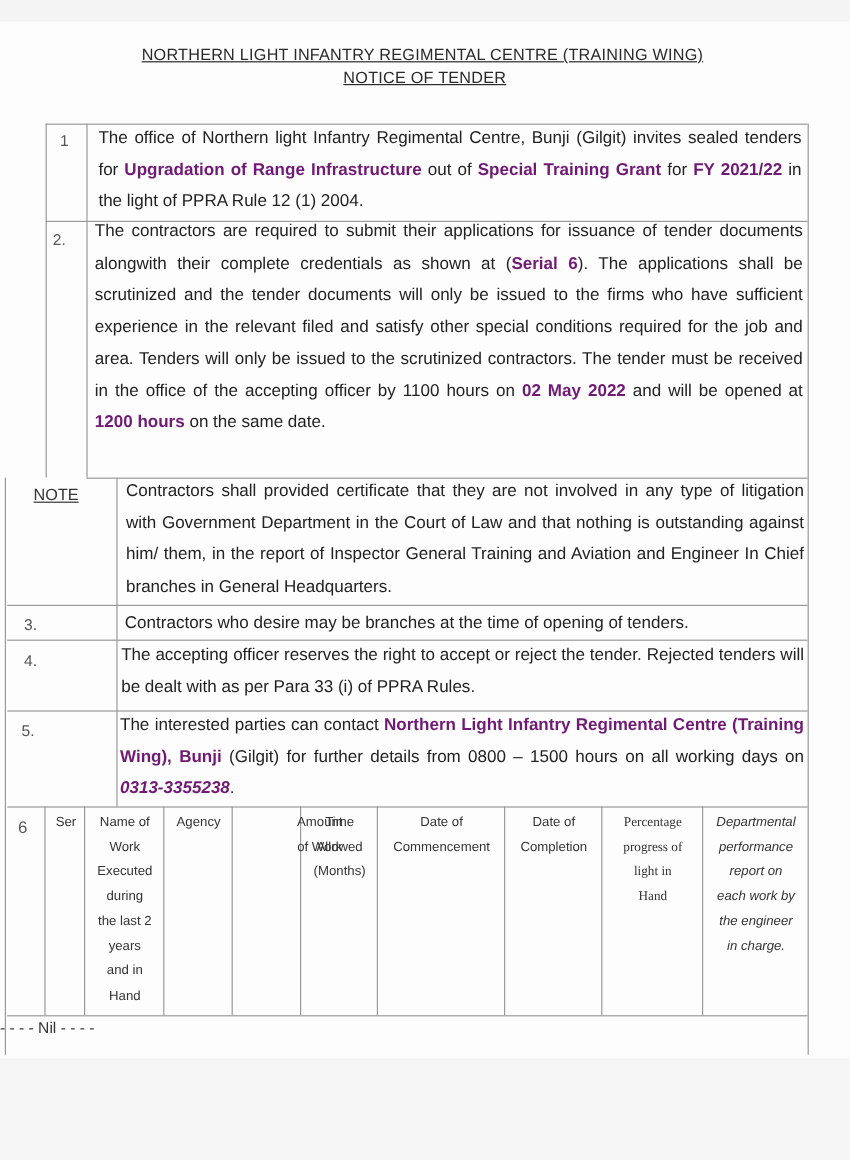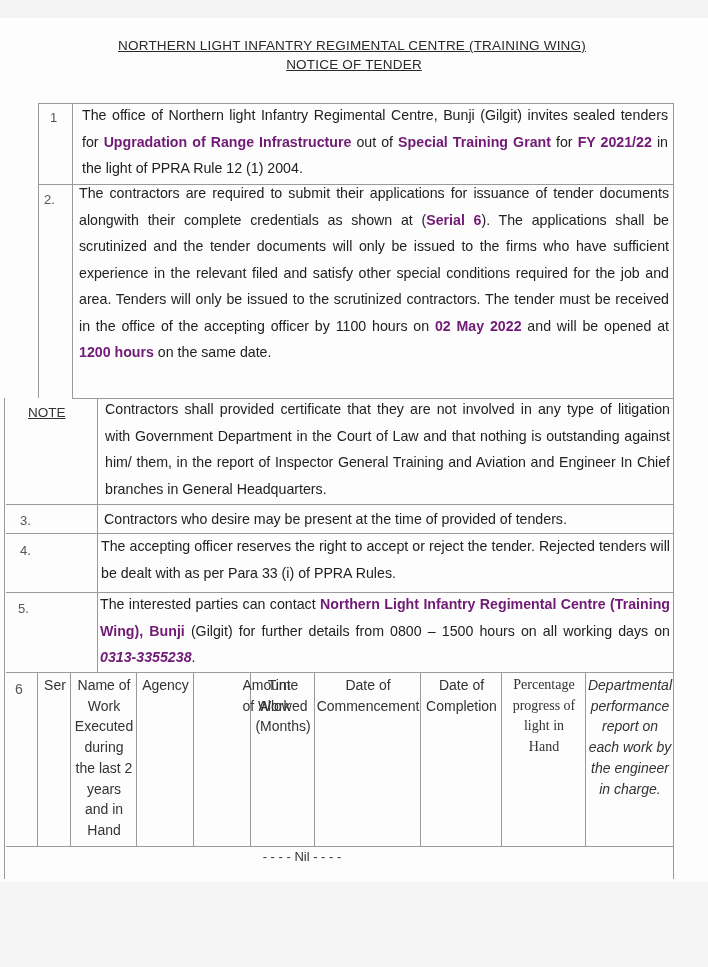--- a/index.html
+++ b/index.html
@@ -10,22 +10,22 @@
   .title { position:absolute; left:0; width:708px; text-align:center; font-size:13.5px;
            text-decoration:underline; letter-spacing:0.2px; color:#2a2a2a; }
   .t1 { top:38px; left:-2px; }
   .t2 { top:57px; }
   .cell-line { position:absolute; background:#9a9a9a; }
   .num { position:absolute; font-size:13px; color:#555; }
   .para { position:absolute; font-size:14.2px; line-height:26.5px; text-align:justify;
           text-align-last:left; color:#222; }
   .para b { font-weight:bold; color:#701a75; }
   .para i b, .para b i { }
-  .th { position:absolute; font-size:14px; line-height:20.7px; text-align:center; color:#333; }
-  .nil { position:absolute; font-size:13px; color:#333; left:0; width:604px; text-align:center; top:849px; }
+  .th { position:absolute; font-size:11px; line-height:20.7px; text-align:center; color:#333; }
+  .nil { position:absolute; font-size:13px; color:#333; left:0; width:604px; top:849px; }
   .note { position:absolute; left:28px; top:405px; font-size:13.5px; text-decoration:underline; color:#333; }
 </style>
 </head>
 <body>
 
 <div class="topbar"></div>
 <div class="page"></div>
 
 <div class="title t1">NORTHERN LIGHT INFANTRY REGIMENTAL CENTRE (TRAINING WING)</div>
 <div class="title t2">NOTICE OF TENDER</div>
@@ -61,21 +61,21 @@
 <div class="num" style="left:50px;top:110px;">1</div>
 <div class="para" style="left:82px;top:102px;width:586px;">The office of Northern light Infantry Regimental Centre, Bunji (Gilgit) invites sealed tenders for <b>Upgradation of Range Infrastructure</b> out of <b>Special Training Grant</b> for <b>FY 2021/22</b> in the light of PPRA Rule 12 (1) 2004.</div>
 
 <div class="num" style="left:44px;top:192px;">2.</div>
 <div class="para" style="left:79px;top:180px;width:590px;">The contractors are required to submit their applications for issuance of tender documents alongwith their complete credentials as shown at (<b>Serial 6</b>). The applications shall be scrutinized and the tender documents will only be issued to the firms who have sufficient experience in the relevant filed and satisfy other special conditions required for the job and area. Tenders will only be issued to the scrutinized contractors. The tender must be received in the office of the accepting officer by 1100 hours on <b>02 May 2022</b> and will be opened at <b>1200 hours</b> on the same date.</div>
 
 <div class="note">NOTE</div>
 <div class="para" style="left:105px;top:396px;width:565px;">Contractors shall provided certificate that they are not involved in any type of litigation with Government Department in the Court of Law and that nothing is outstanding against him/ them, in the report of Inspector General Training and Aviation and Engineer In Chief branches in General Headquarters.</div>
 
 <div class="num" style="left:20px;top:513px;">3.</div>
-<div class="para" style="left:104px;top:506px;width:566px;">Contractors who desire may be present at the time of provided of tenders.</div>
+<div class="para" style="left:104px;top:506px;width:566px;">Contractors who desire may be branches at the time of opening of tenders.</div>
 
 <div class="num" style="left:20px;top:543px;">4.</div>
 <div class="para" style="left:101px;top:533px;width:569px;">The accepting officer reserves the right to accept or reject the tender. Rejected tenders will be dealt with as per Para 33 (i) of PPRA Rules.</div>
 
 <div class="num" style="left:18px;top:601px;">5.</div>
 <div class="para" style="left:100px;top:591px;width:570px;">The interested parties can contact <b>Northern Light Infantry Regimental Centre (Training Wing), Bunji</b> (Gilgit) for further details from 0800 – 1500 hours on all working days on <b><i>0313-3355238</i></b>.</div>
 
 <div class="num" style="left:15px;top:681px;font-size:14px;">6</div>
 <div class="th" style="left:40px;top:675px;width:30px;">
     <div>Ser</div>

